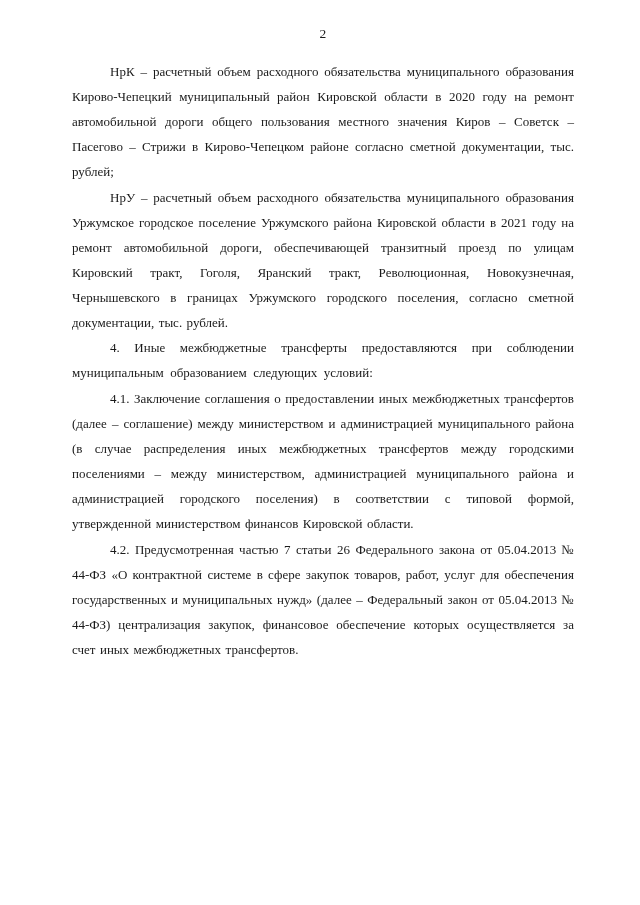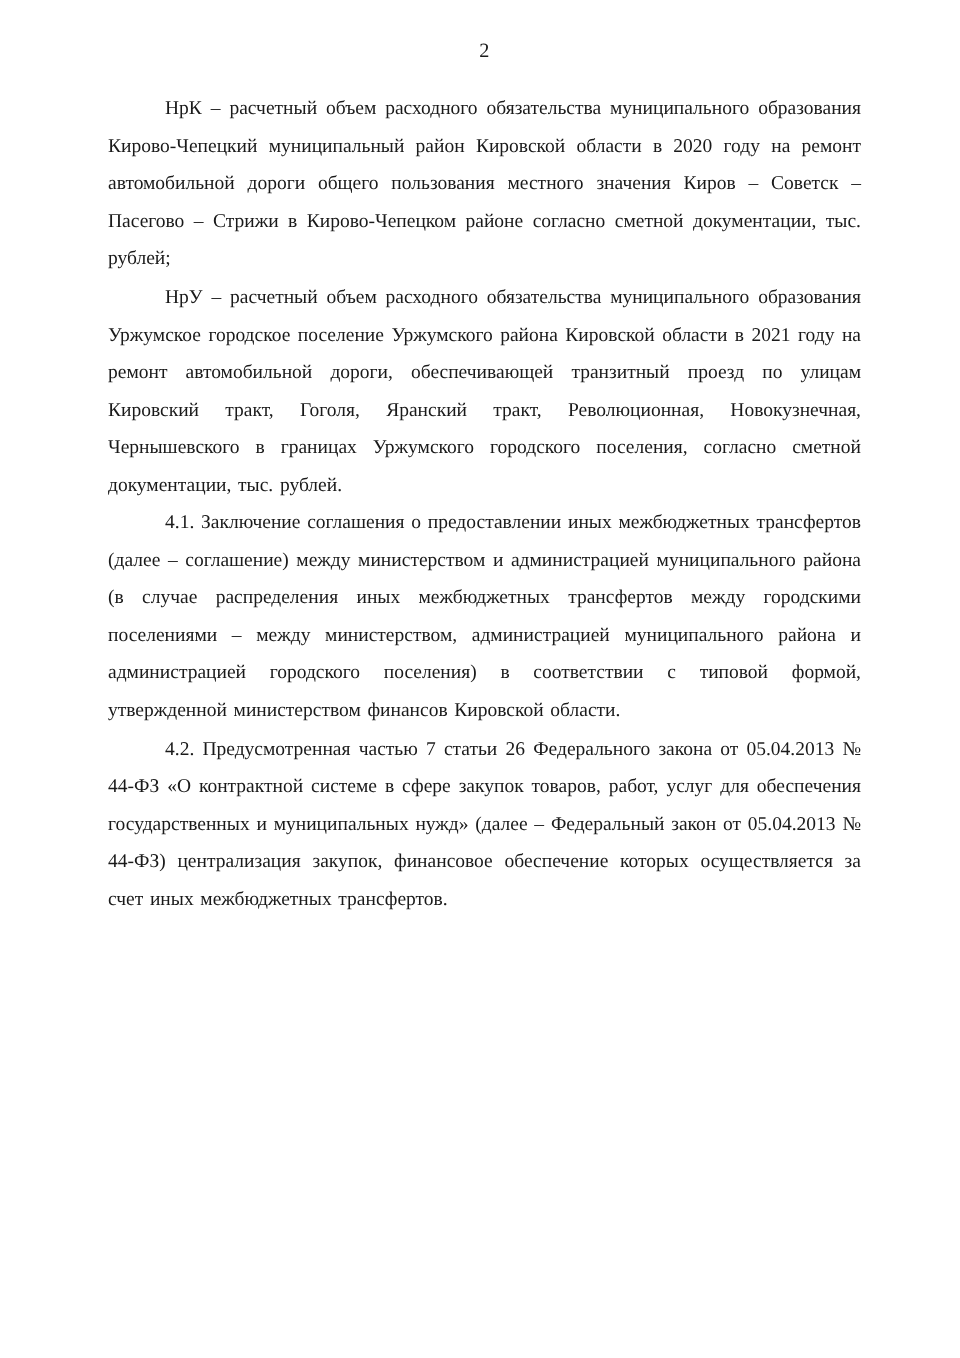--- a/index.html
+++ b/index.html
@@ -49,16 +49,17 @@
 </style>
 </head>
 <body>
 
 <div class="page">
   <div class="page-number">2</div>
 
   <div class="doc-body">
     <p class="para loose">НрК – расчетный объем расходного обязательства муниципального образования Кирово-Чепецкий муниципальный район Кировской области в 2020 году на ремонт автомобильной дороги общего пользования местного значения Киров – Советск – Пасегово – Стрижи в Кирово-Чепецком районе согласно сметной документации, тыс. рублей;</p>
     <p class="para loose">НрУ – расчетный объем расходного обязательства муниципального образования Уржумское городское поселение Уржумского района Кировской области в 2021 году на ремонт автомобильной дороги, обеспечивающей транзитный проезд по улицам Кировский тракт, Гоголя, Яранский тракт, Революционная, Новокузнечная, Чернышевского в границах Уржумского городского поселения, согласно сметной документации, тыс. рублей.</p>
+    <p class="para looser">4.    Иные межбюджетные трансферты предоставляются при соблюдении муниципальным образованием следующих условий:</p>
     <p class="para loose">4.1. Заключение соглашения о предоставлении иных межбюджетных трансфертов (далее – соглашение) между министерством и администрацией муниципального района (в случае распределения иных межбюджетных трансфертов между городскими поселениями – между министерством, администрацией муниципального района и администрацией городского поселения) в соответствии с типовой формой, утвержденной министерством финансов Кировской области.</p>
     <p class="para loose">4.2. Предусмотренная частью 7 статьи 26 Федерального закона от 05.04.2013 № 44-ФЗ «О контрактной системе в сфере закупок товаров, работ, услуг для обеспечения государственных и муниципальных нужд» (далее – Федеральный закон от 05.04.2013 № 44-ФЗ) централизация закупок, финансовое обеспечение которых осуществляется за счет иных межбюджетных трансфертов.</p>
   </div>
 </div>
 
 </body></html>

